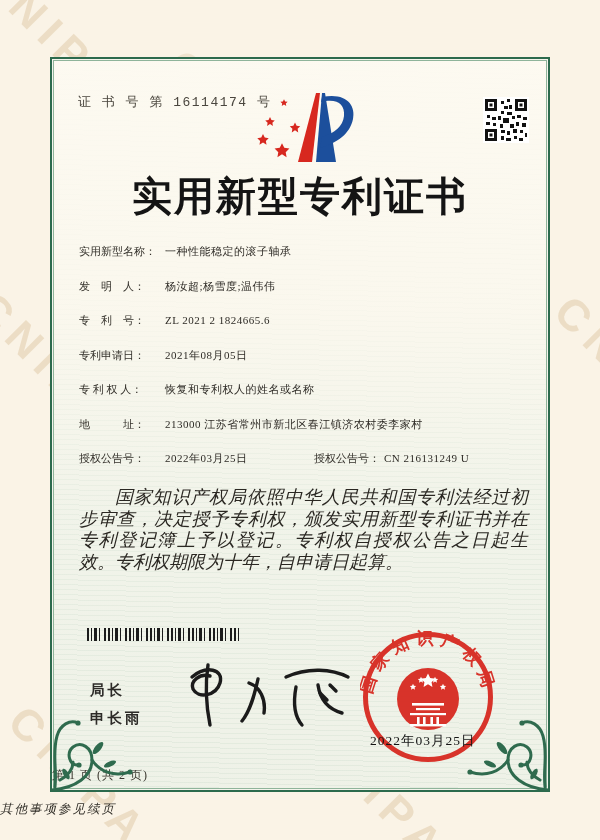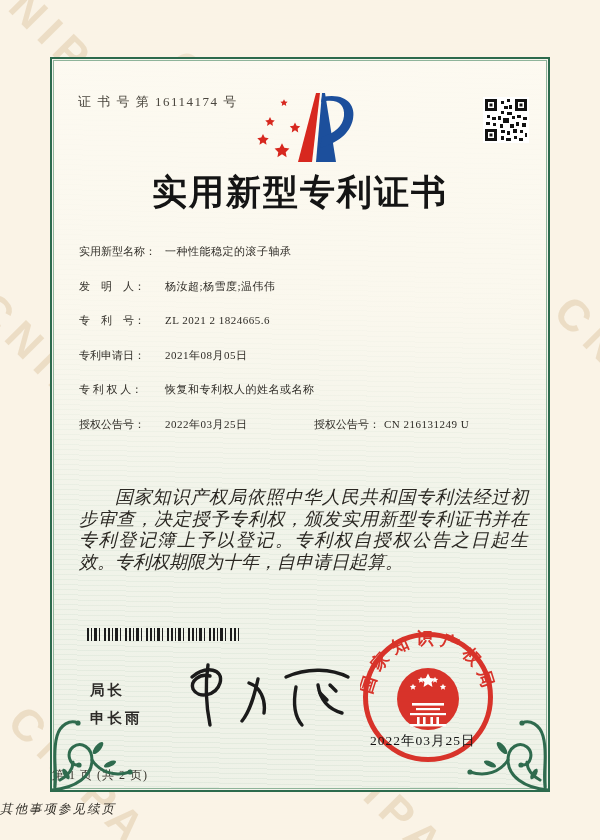--- a/index.html
+++ b/index.html
@@ -33,26 +33,26 @@
       linear-gradient(180deg, rgba(253,250,241,0.96) 0%, rgba(251,248,238,0.88) 34%,
         rgba(236,242,233,0.55) 62%, rgba(227,237,228,0.42) 100%),
       repeating-linear-gradient(1.2deg, rgba(150,185,158,0.22) 0 1px, transparent 1px 5px),
       #f7f5ea;
     z-index:2;
   }
   .corner{position:absolute;width:96px;height:96px;z-index:4;}
   .corner-left{left:-6px;bottom:-8px;}
   .corner-right{right:-6px;bottom:-8px;transform:scaleX(-1);}
   
-  .cert-no{position:absolute;left:26px;top:34px;font-size:13px;letter-spacing:1.5px;color:#4a463e;}
+  .cert-no{position:absolute;left:26px;top:34px;font-size:13px;letter-spacing:1.5px;color:#4a463e;font-family:Liberation Mono, monospace;}
   .logo{position:absolute;left:198px;top:30px;width:106px;height:78px;}
   .qr{position:absolute;left:431px;top:38px;width:46px;height:46px;}
   .title{
     position:absolute;left:0;right:0;top:110px;text-align:center;
-    font-size:35px;font-weight:600;letter-spacing:2px;color:#141414;
+    font-size:40px;font-weight:600;letter-spacing:2px;color:#141414;
   }
   
   .fields{position:absolute;left:27px;top:185px;width:452px;font-size:11px;color:#2e2b26;}
   .frow{display:flex;margin-bottom:20.5px;height:14px;line-height:14px;position:relative;}
   .flabel{display:inline-block;width:86px;white-space:nowrap;color:#33302a;}
   .fvalue{white-space:nowrap;letter-spacing:0.5px;}
   .grant-no-group{position:absolute;left:235px;top:0;display:flex;}
   .grant-no-group .flabel{width:auto;margin-right:4px;}
   
   .body-text{
@@ -212,20 +212,24 @@
       </div>
       <div class="frow">
         <span class="flabel">专利申请日：</span>
         <span class="fvalue">2021年08月05日</span>
       </div>
       <div class="frow">
         <span class="flabel">专 利 权 人：</span>
         <span class="fvalue">恢复和专利权人的姓名或名称</span>
       </div>
       <div class="frow">
+        <span class="flabel">地　　　址：</span>
+        <span class="fvalue">213000 江苏省常州市新北区春江镇济农村委李家村</span>
+      </div>
+      <div class="frow">
         <span class="flabel">授权公告号：</span>
         <span class="fvalue">2022年03月25日</span>
         <span class="grant-no-group">
           <span class="flabel">授权公告号：</span>
           <span class="fvalue">CN 216131249 U</span>
         </span>
       </div>
     </div>
 
     <div class="body-text">

